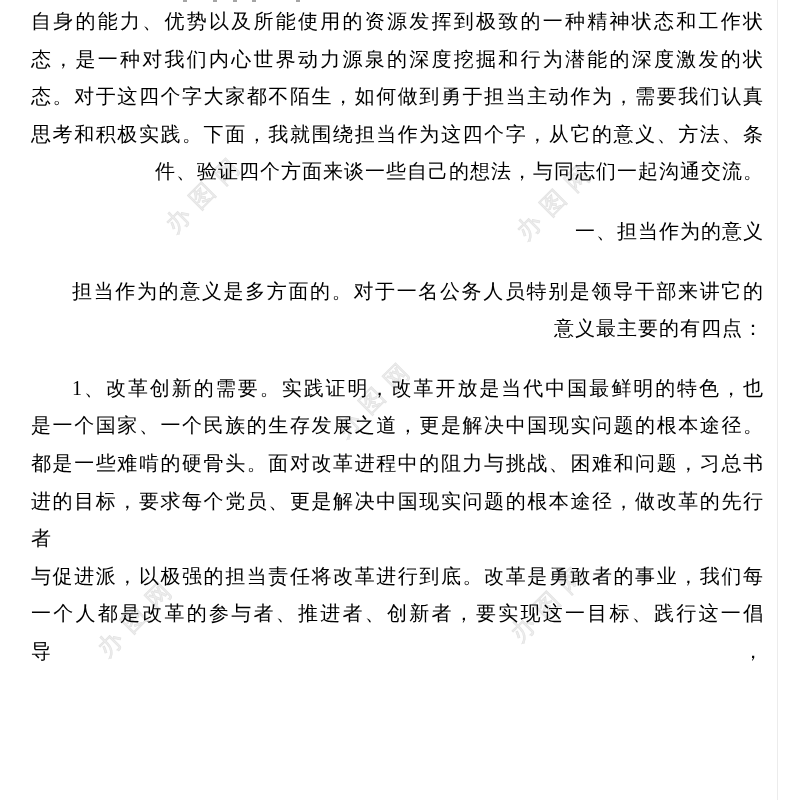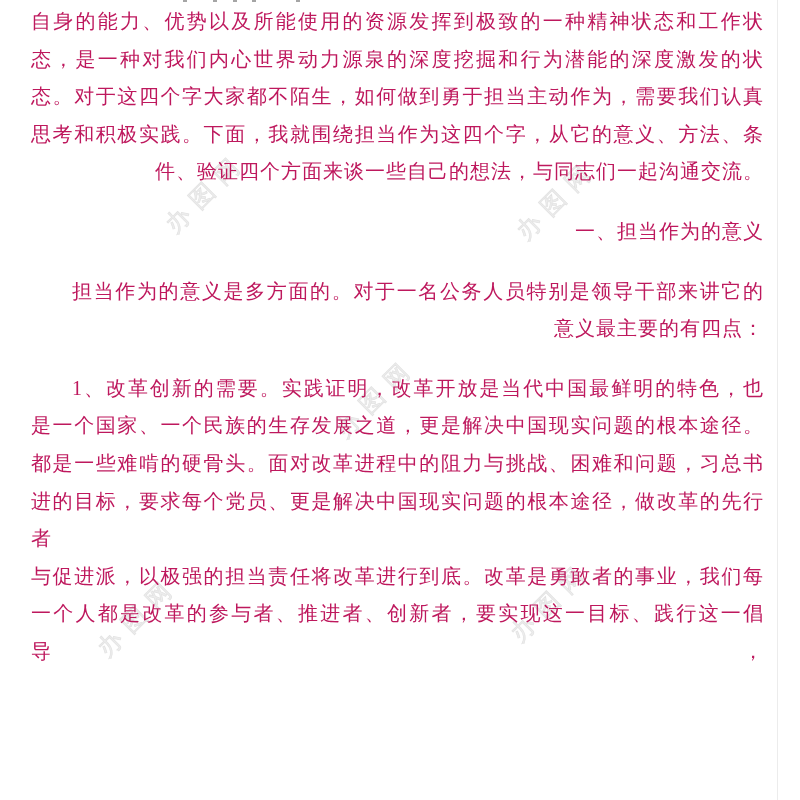--- a/index.html
+++ b/index.html
@@ -49,21 +49,21 @@
     opacity: 0.55;
     user-select: none;
     pointer-events: none;
   }
   
   .text-block {
     position: absolute;
     left: 31px;
     top: 3px;
     width: 733px;
-    color: #be185d;
+    color: #000000;
     font-size: 20px;
     letter-spacing: 1px;
     line-height: 37.6px;
   }
   .line {
     white-space: nowrap;
     text-align: right;
   }
   .line.full {
     white-space: normal;

